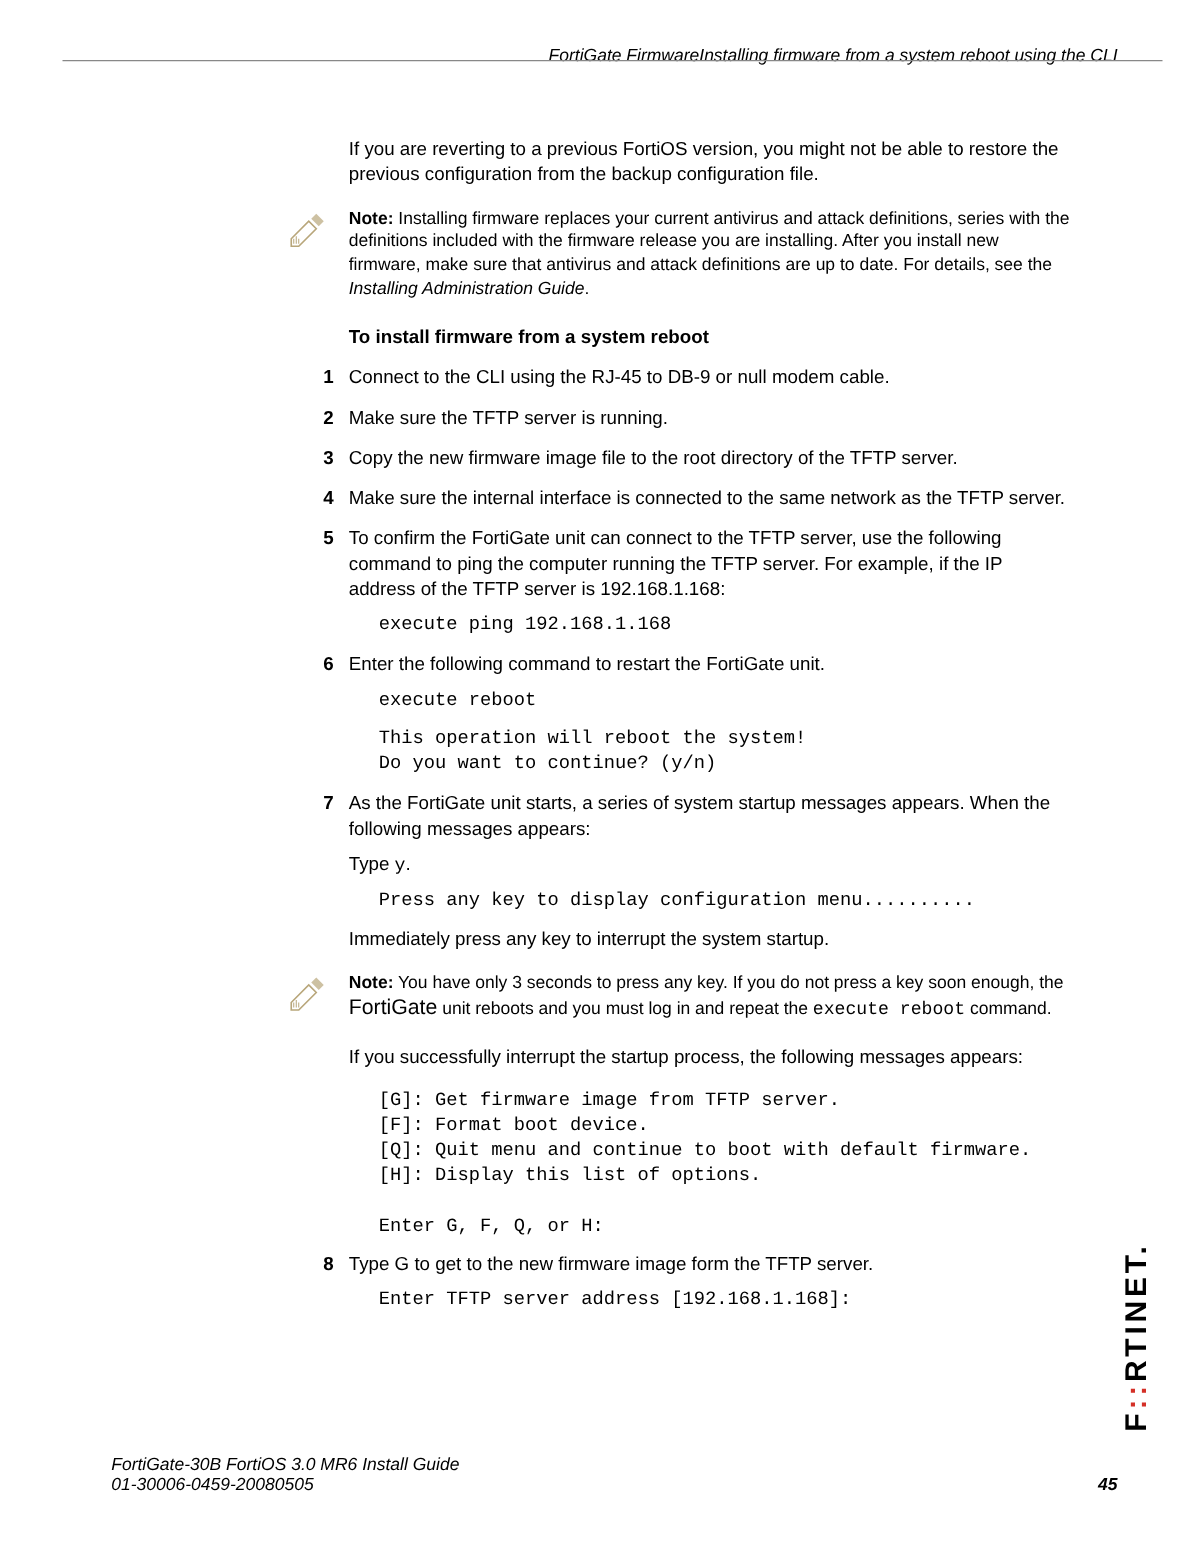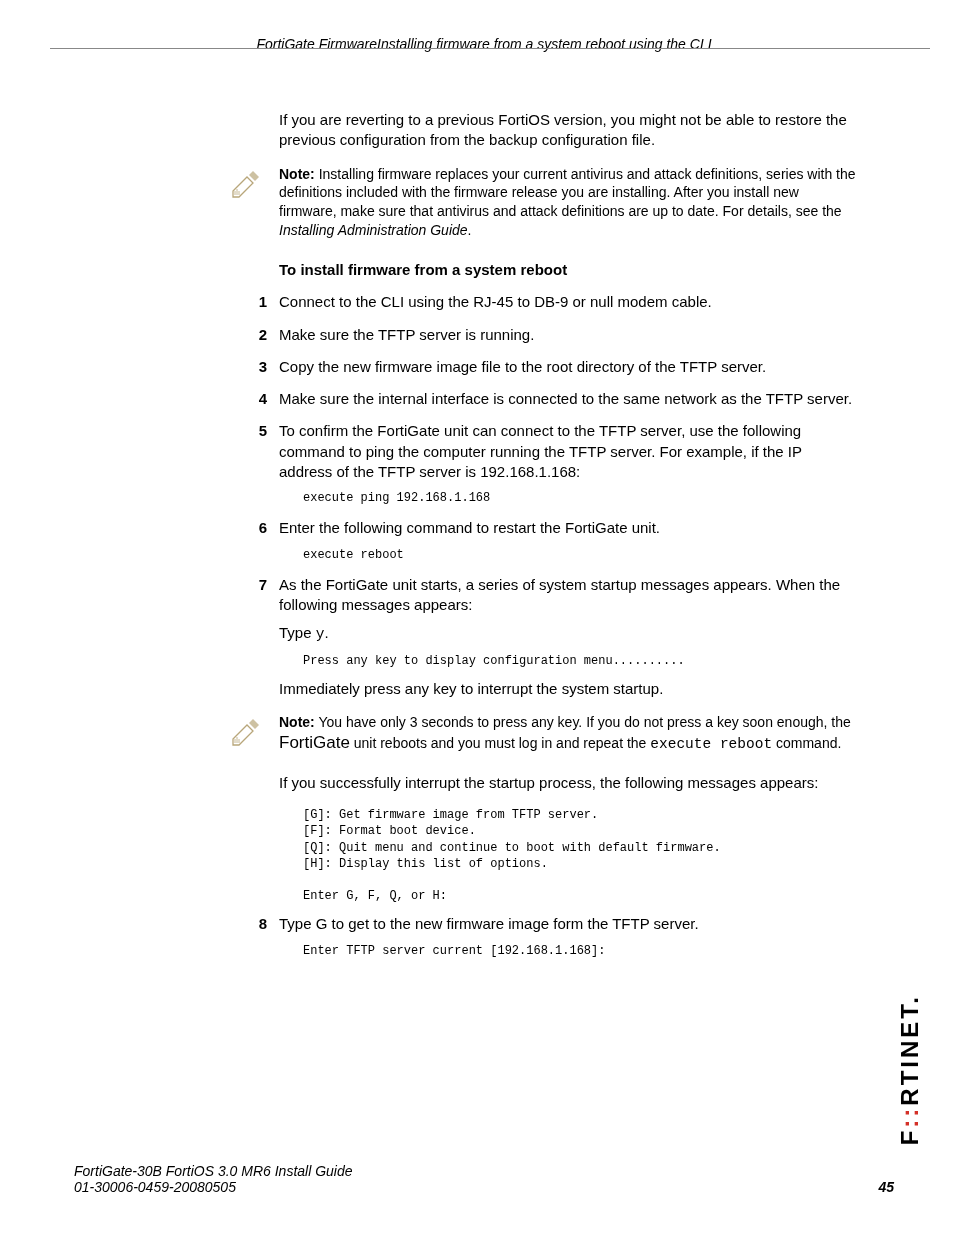--- a/index.html
+++ b/index.html
@@ -20,21 +20,21 @@
   .hairline {
     position: absolute;
     top: 48px;
     left: 50px;
     right: 24px;
     height: 1px;
     background: #888;
   }
   .header-row {
     display: flex;
-    justify-content: center;
+    justify-content: flex-end;
     font-style: italic;
     font-size: 14px;
     margin-bottom: 6px;
   }
   .content {
     margin-left: 205px;
     margin-top: 58px;
     width: 580px;
     line-height: 1.35;
   }
@@ -71,30 +71,30 @@
     left: -40px;
     top: 0;
     width: 28px;
     text-align: right;
     font-weight: bold;
   }
   .step-body { }
   .step-body p { margin-bottom: 8px; }
   .code {
     font-family: "Courier New", monospace;
-    font-size: 12px;
+    font-size: 15px;
     margin: 6px 0 10px 24px;
     white-space: pre-wrap;
     line-height: 1.35;
   }
   .inline-code { font-family: "Courier New", monospace; font-size: 14.5px; }
   .footer {
     position: absolute;
     bottom: 40px;
-    left: 74px;
+    left: 89px;
     right: 60px;
     font-style: italic;
     font-size: 14px;
     display: flex;
     justify-content: space-between;
     align-items: flex-end;
   }
   .footer .pagenum { font-weight: bold; font-style: italic; }
   .brand {
     position: absolute;
@@ -172,20 +172,22 @@
         <p>To confirm the FortiGate unit can connect to the TFTP server, use the following command to ping the computer running the TFTP server. For example, if the IP address of the TFTP server is 192.168.1.168:</p>
         <div class="code">execute ping 192.168.1.168</div>
       </div>
     </div>
 
     <div class="step">
       <div class="step-num">6</div>
       <div class="step-body">
         <p>Enter the following command to restart the FortiGate unit.</p>
         <div class="code">execute reboot</div>
+        <div class="code">This operation will reboot the system!
+Do you want to continue? (y/n)</div>
       </div>
     </div>
 
     <div class="step">
       <div class="step-num">7</div>
       <div class="step-body">
         <p>As the FortiGate unit starts, a series of system startup messages appears. When the following messages appears:</p>
         <p><span>Type </span><span class="inline-code">y</span><span>.</span></p>
         <div class="code">Press any key to display configuration menu..........</div>
         <p>Immediately press any key to interrupt the system startup.</p>
@@ -210,21 +212,21 @@
 [F]: Format boot device.
 [Q]: Quit menu and continue to boot with default firmware.
 [H]: Display this list of options.
 
 Enter G, F, Q, or H:</div>
 
     <div class="step">
       <div class="step-num">8</div>
       <div class="step-body">
         <p>Type G to get to the new firmware image form the TFTP server.</p>
-        <div class="code">Enter TFTP server current [192.168.1.168]:</div>
+        <div class="code">Enter TFTP server address [192.168.1.168]:</div>
       </div>
     </div>
 
   </div>
 
   <div class="brand">
     <span>F</span><span class="accent-red">::</span><span>RTINET.</span>
   </div>
 
   <div class="footer">

